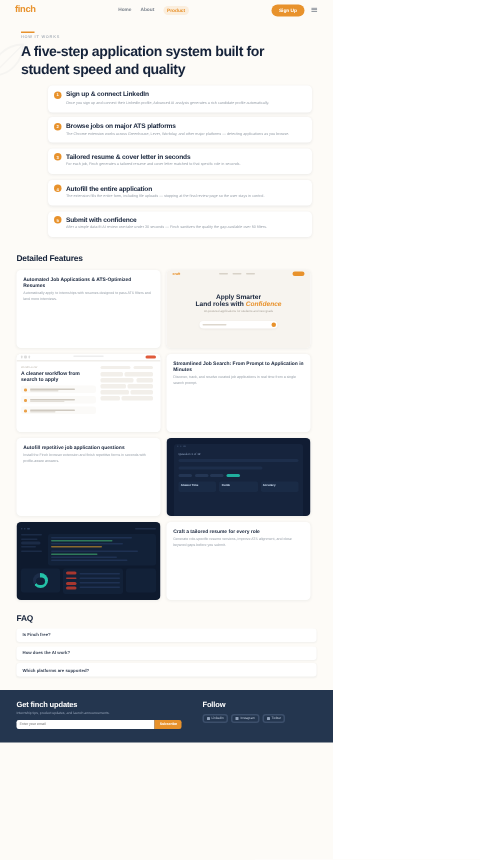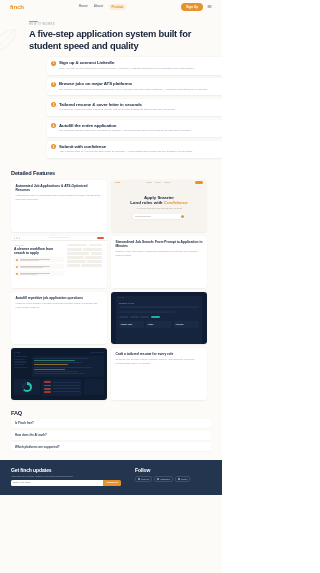--- a/index.html
+++ b/index.html
@@ -24,21 +24,21 @@
   .nav-link { font-size:3.2px; color:#7b838d; font-weight:600; }
   .nav-link.active { color:#e8922c; background:#fbeedd; padding:1px 2.5px; border-radius:3px; }
   .nav-right { display:flex; align-items:center; gap:4px; }
   .btn-signin {
     background:#e8922c; color:#fff; font-size:3.2px; font-weight:700;
     padding:2px 5px; border-radius:6px; border:none;
   }
   .nav-icon { width:5px; height:5px; display:block; color:#5a6472; }
 
   
-  .hero { padding:8px 11px 0 29px; position:relative; }
+  .hero { padding:8px 11px 0 14px; position:relative; }
   .eyebrow {
     font-size:2.6px; letter-spacing:0.5px; font-weight:700;
     color:#b0b7bf; text-transform:uppercase; margin-bottom:2px;
   }
   .eyebrow-rule { width:9px; height:0.8px; background:#e8922c; margin-bottom:1.5px; }
   .hero h1 {
     font-size:9.4px; line-height:1.22; font-weight:700;
     color:#16233a; letter-spacing:-0.25px; max-width:185px;
   }
 

